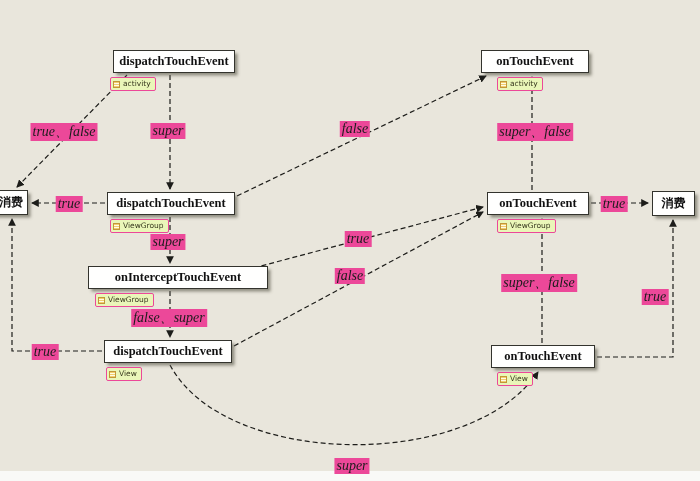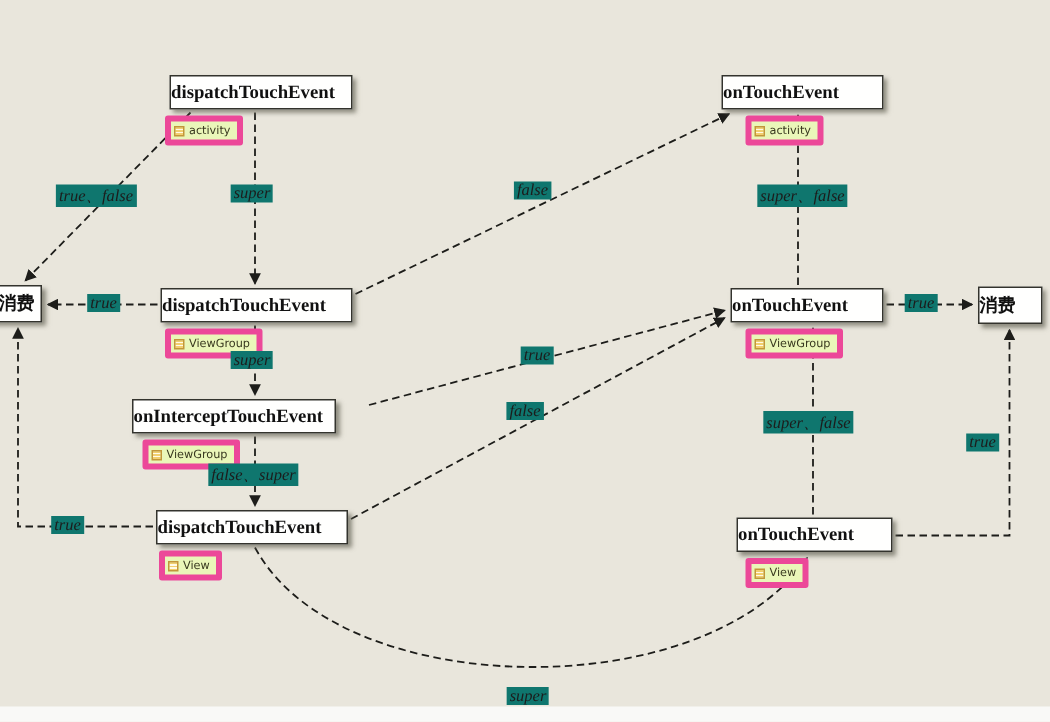--- a/index.html
+++ b/index.html
@@ -6,41 +6,41 @@
   .canvas{
     position:relative;width:700px;height:481px;overflow:hidden;
     background:#e9e6dc;
     font-family:"Liberation Serif",serif;
   }
   .edges-svg{position:absolute;left:0;top:0;z-index:1;}
   .node{
     position:absolute;z-index:2;
     background:#fffffe;border:1.5px solid #33332d;
     box-shadow:2.5px 2.5px 3px rgba(110,108,95,0.75);
-    display:flex;align-items:center;justify-content:flex-start;
+    display:flex;align-items:center;justify-content:center;
     font-weight:bold;font-size:12.5px;color:#111;
     box-sizing:border-box;white-space:nowrap;
   }
   .tag{
     position:absolute;z-index:2;
     display:flex;align-items:center;gap:3px;
-    background:#eaf6b9;border:4px solid #ec4899;border-radius:2px;
+    background:#eaf6b9;border:1px solid #ec4899;border-radius:2px;
     padding:1px 4px 1px 2px;
     font-family:"DejaVu Sans",sans-serif;font-size:7.5px;color:#38381f;
     height:10px;line-height:10px;white-space:nowrap;
   }
   .tag-icon{
     width:7px;height:7px;flex:0 0 auto;
     border:1px solid #c2963a;box-sizing:border-box;
     background:linear-gradient(to bottom,#f2cf6e 0 1px,#fffbe8 1px 2px,#f2cf6e 2px 3px,#fffbe8 3px 4px,#f2cf6e 4px 5px);
   }
   .elabel{
     position:absolute;z-index:3;
-    font-style:italic;font-size:11px;color:#1c1c1c;
-    background:#0f766e;padding:0 2px;white-space:nowrap;
+    font-style:italic;font-size:14px;color:#1c1c1c;
+    background:#ec4899;padding:0 2px;white-space:nowrap;
     transform:translateX(-50%);
   }
   .bottom-strip{
     position:absolute;left:0;top:471px;width:700px;height:10px;
     background:#f9f9f7;z-index:0;
   }
 </style>
 </head>
 <body>
 
@@ -105,21 +105,21 @@
   </div>
   <div class="tag" style="left:497px;top:219px;">
     <span class="tag-icon"></span>
     <span>ViewGroup</span>
   </div>
 
   <div class="node" style="left:652px;top:191px;width:43px;height:25px;font-size:12px;">
     <span>消费</span>
   </div>
 
-  <div class="node" style="left:88px;top:266px;width:136px;height:23px;">
+  <div class="node" style="left:88px;top:266px;width:180px;height:23px;">
     <span>onInterceptTouchEvent</span>
   </div>
   <div class="tag" style="left:95px;top:293px;">
     <span class="tag-icon"></span>
     <span>ViewGroup</span>
   </div>
 
   <div class="node" style="left:104px;top:340px;width:128px;height:23px;">
     <span>dispatchTouchEvent</span>
   </div>

